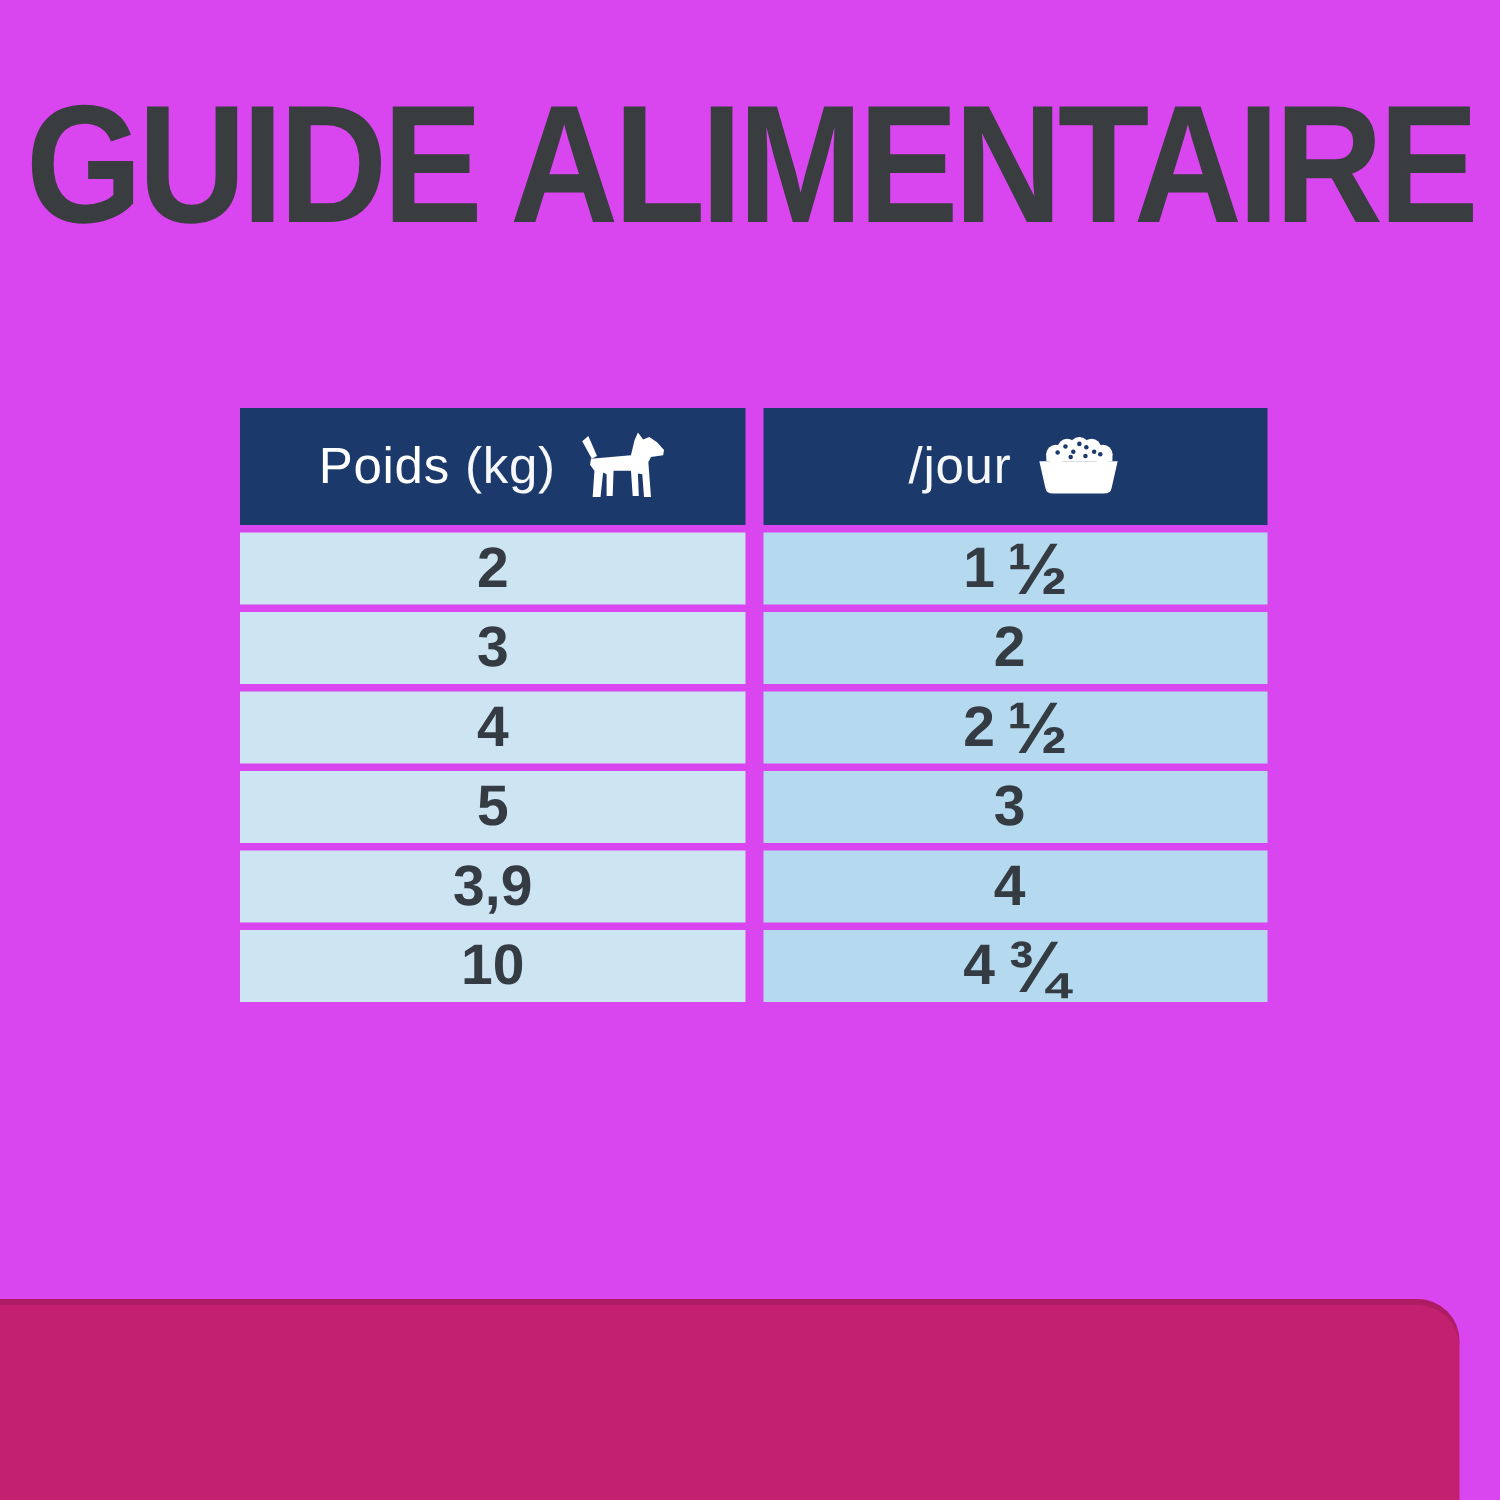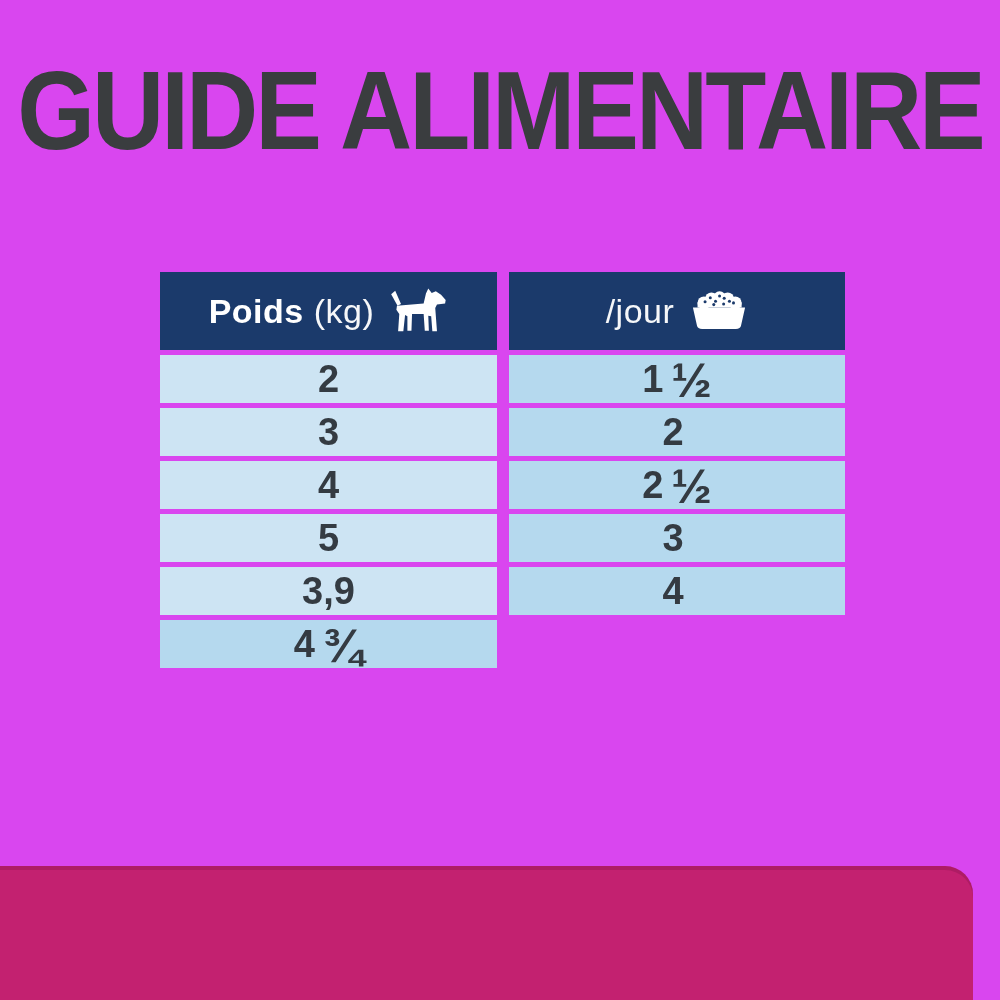--- a/index.html
+++ b/index.html
@@ -18,21 +18,21 @@
 
   
   .table { position: absolute; left: 160px; top: 272px;
            display: grid; grid-template-columns: 337px 336px;
            column-gap: 12px; row-gap: 5px; }
 
   .cell { display: flex; align-items: center; justify-content: center; }
 
   .cell.header { height: 78px; background: #1b3a6b; color: #ffffff;
                  font-size: 34px; }
-  .cell.header .hb { font-weight: bold; letter-spacing: 0.5px; }
+  .cell.header .hb { font-weight: normal; letter-spacing: 0.5px; }
   .cell.header .hl { font-weight: 400; opacity: 0.96; letter-spacing: 0.5px; }
   .cell.header.col1 .hl { margin-left: 10px; }
   .cell.header .icon { margin-left: 16px; display: flex; align-items: center; }
 
   .cell.body { height: 48px; font-size: 38px; font-weight: bold; color: #343b42; }
   .cell.body.left  { background: #cde4f3; }
   .cell.body.right { background: #b5d9ee; }
 
   .frac { font-size: 1.28em; margin-left: 8px; position: relative; top: 1px; }
 
@@ -128,20 +128,23 @@
       </div>
 
     <div class="cell body left">
         <span>3,9</span>
       </div>
     <div class="cell body right">
         <span>4</span>
         <span class="frac"></span>
       </div>
 
+    <div class="cell body left">
+        <span>10</span>
+      </div>
     <div class="cell body right">
         <span>4</span>
         <span class="frac">¾</span>
       </div>
 
   </div>
 
   <div class="footer-bar"></div>
 
 </div>

